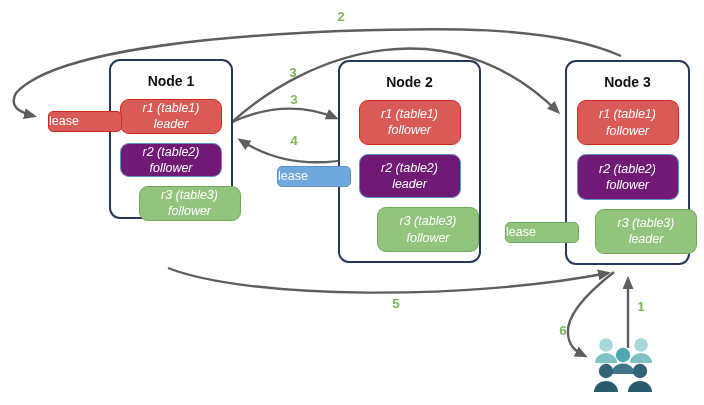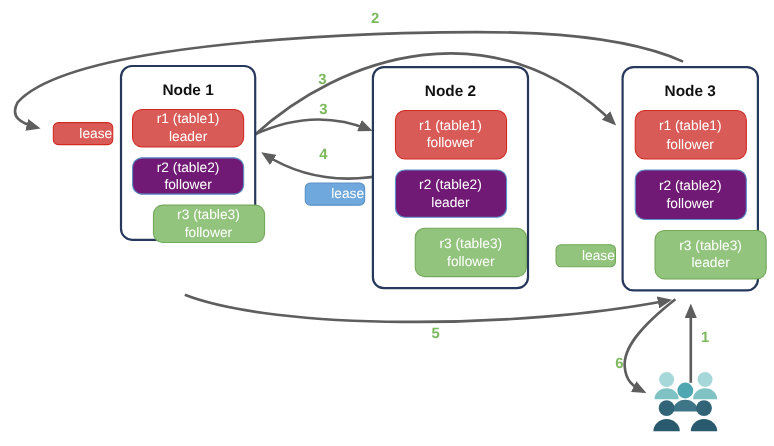--- a/index.html
+++ b/index.html
@@ -42,30 +42,31 @@
     border-radius: 9px;
     display: flex;
     flex-direction: column;
     align-items: center;
     justify-content: center;
     color: #ffffff;
     font-size: 12.5px;
     line-height: 1.3;
     text-align: center;
     margin-bottom: 9px;
+    font-style: italic;
   }
   .replica.red   { background: #d95b57; border: 1.5px solid #d02b23; }
   .replica.blue  { background: #701a75; border: 1.5px solid #5b91c9; }
   .replica.green { background: #93c47d; border: 1.5px solid #72a85a; margin-left: 37px; }
   .lease {
     position: absolute;
-    width: 55px;
+    width: 74px;
     height: 21px;
     line-height: 19px;
-    text-align: right;
+    text-align: left;
     border-radius: 5px;
     color: #ffffff;
     font-size: 12.5px;
   }
   .lease.red   { background: #d95b57; border: 1.5px solid #d02b23; }
   .lease.blue  { background: #6fa8dc; border: 1.5px solid #5b91c9; }
   .lease.green { background: #93c47d; border: 1.5px solid #72a85a; }
   .step {
     position: absolute;
     transform: translate(-50%, -50%);

